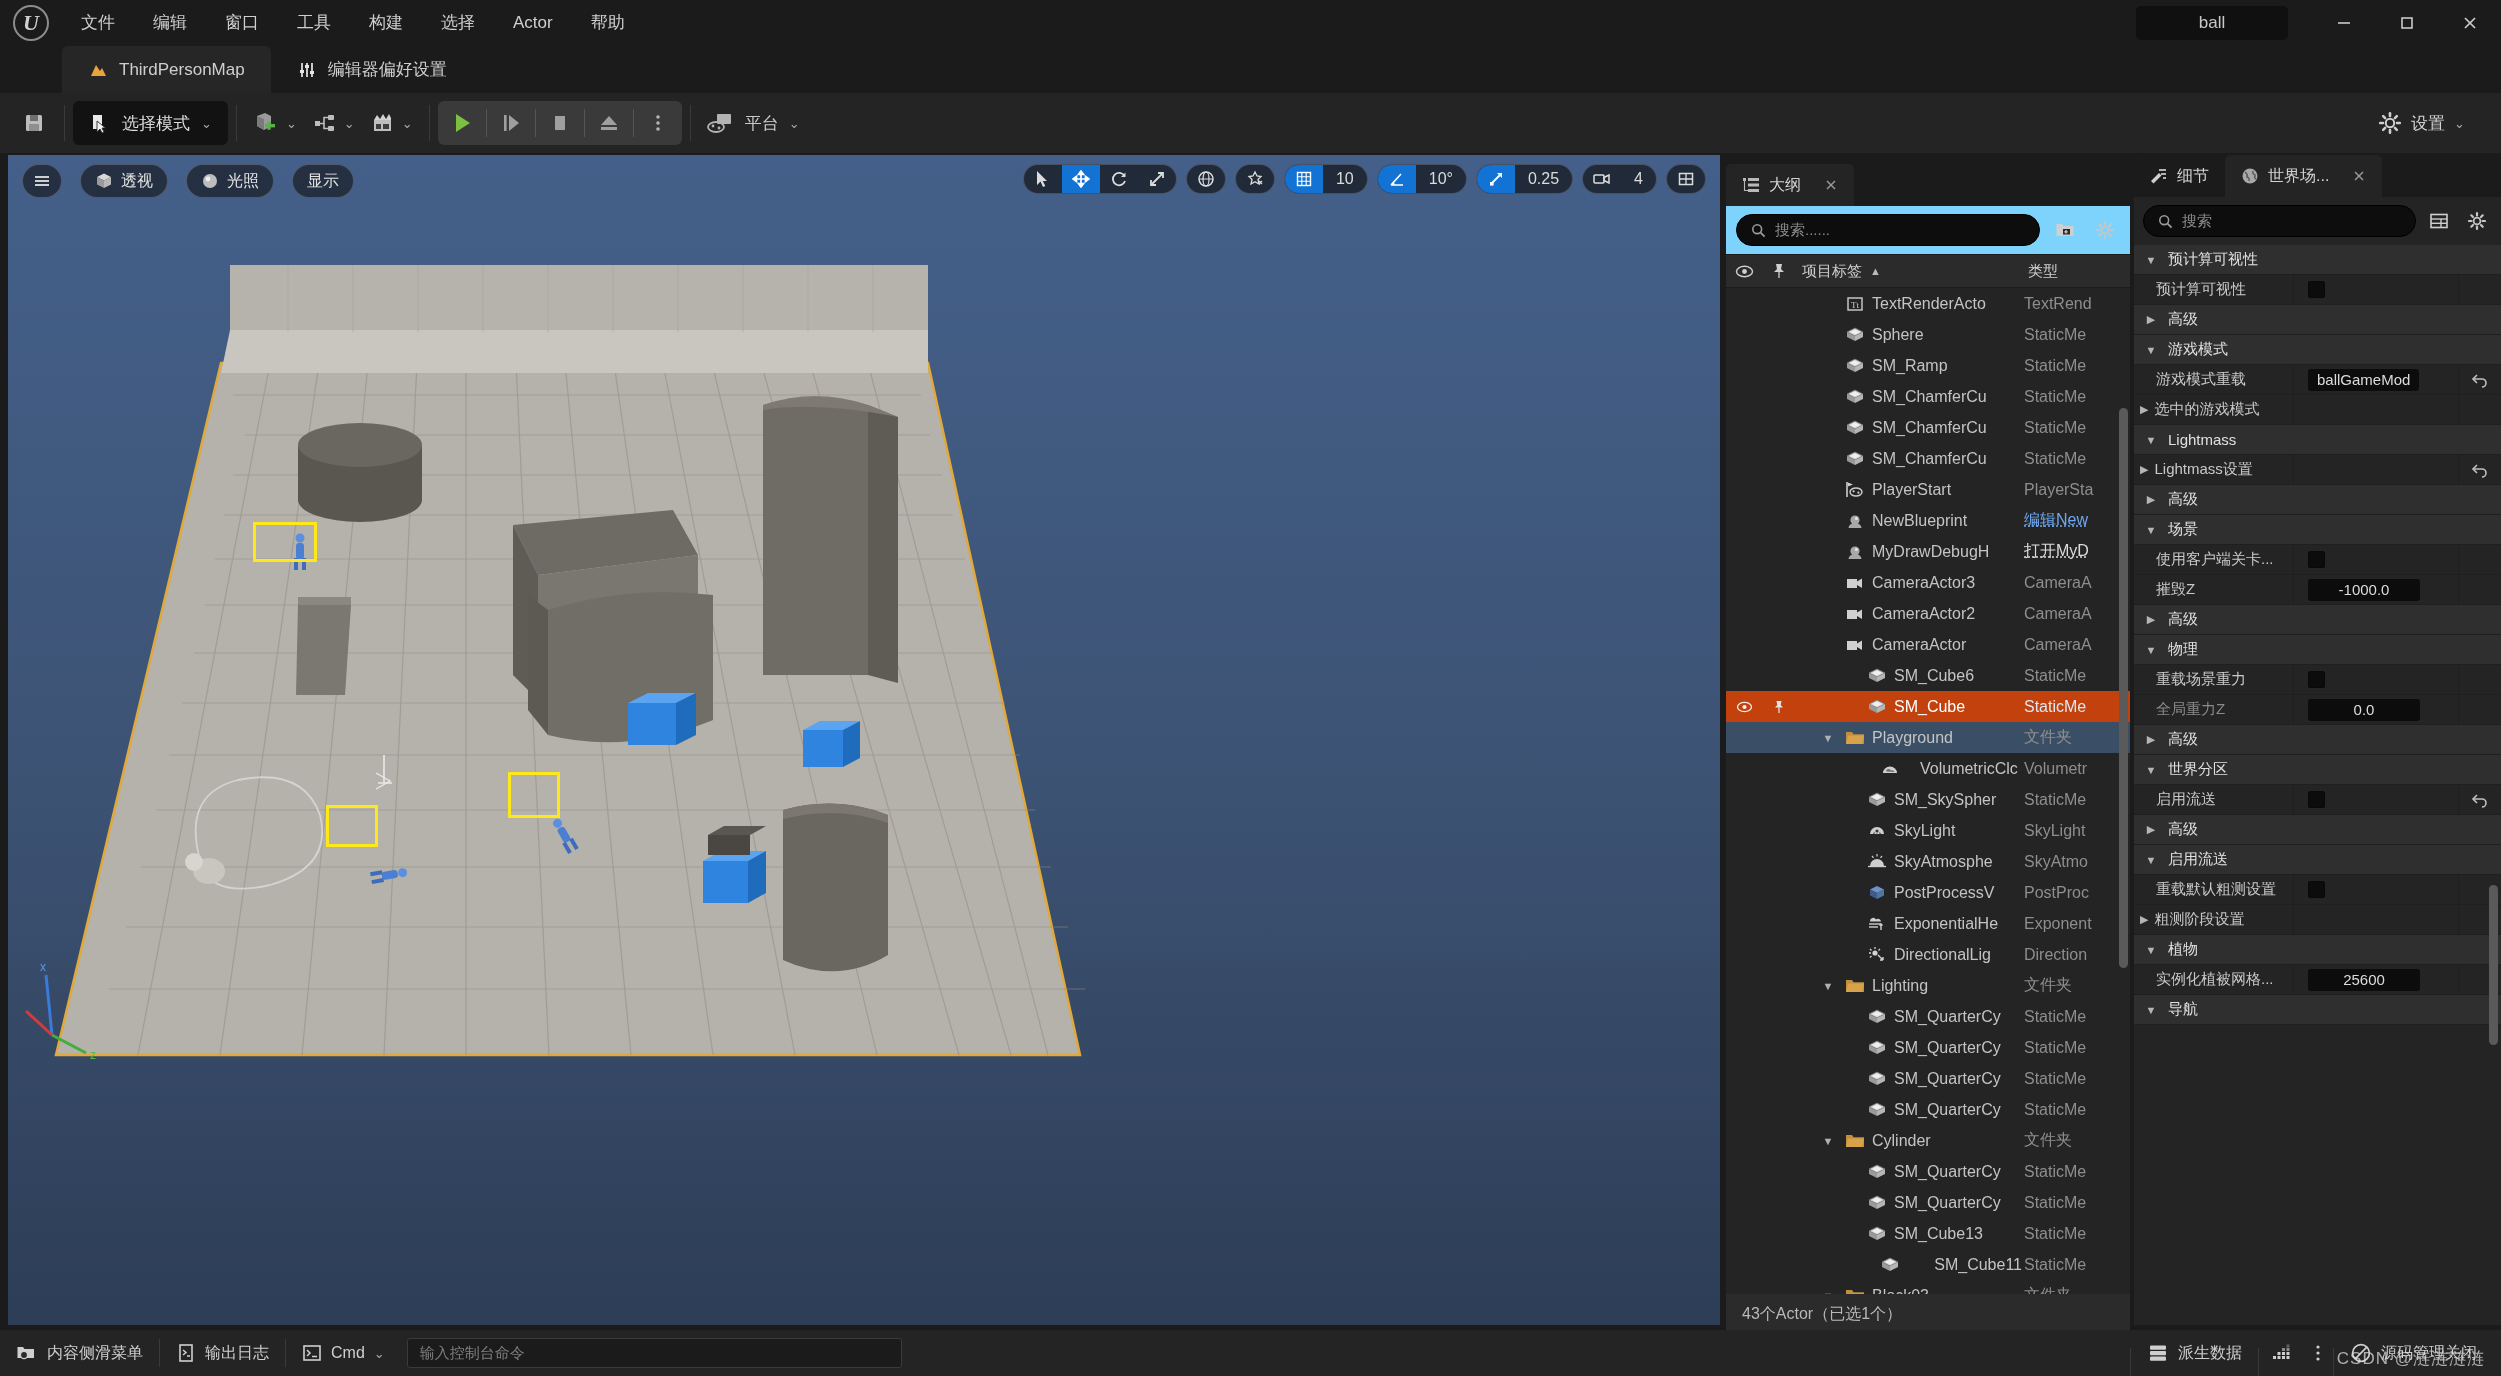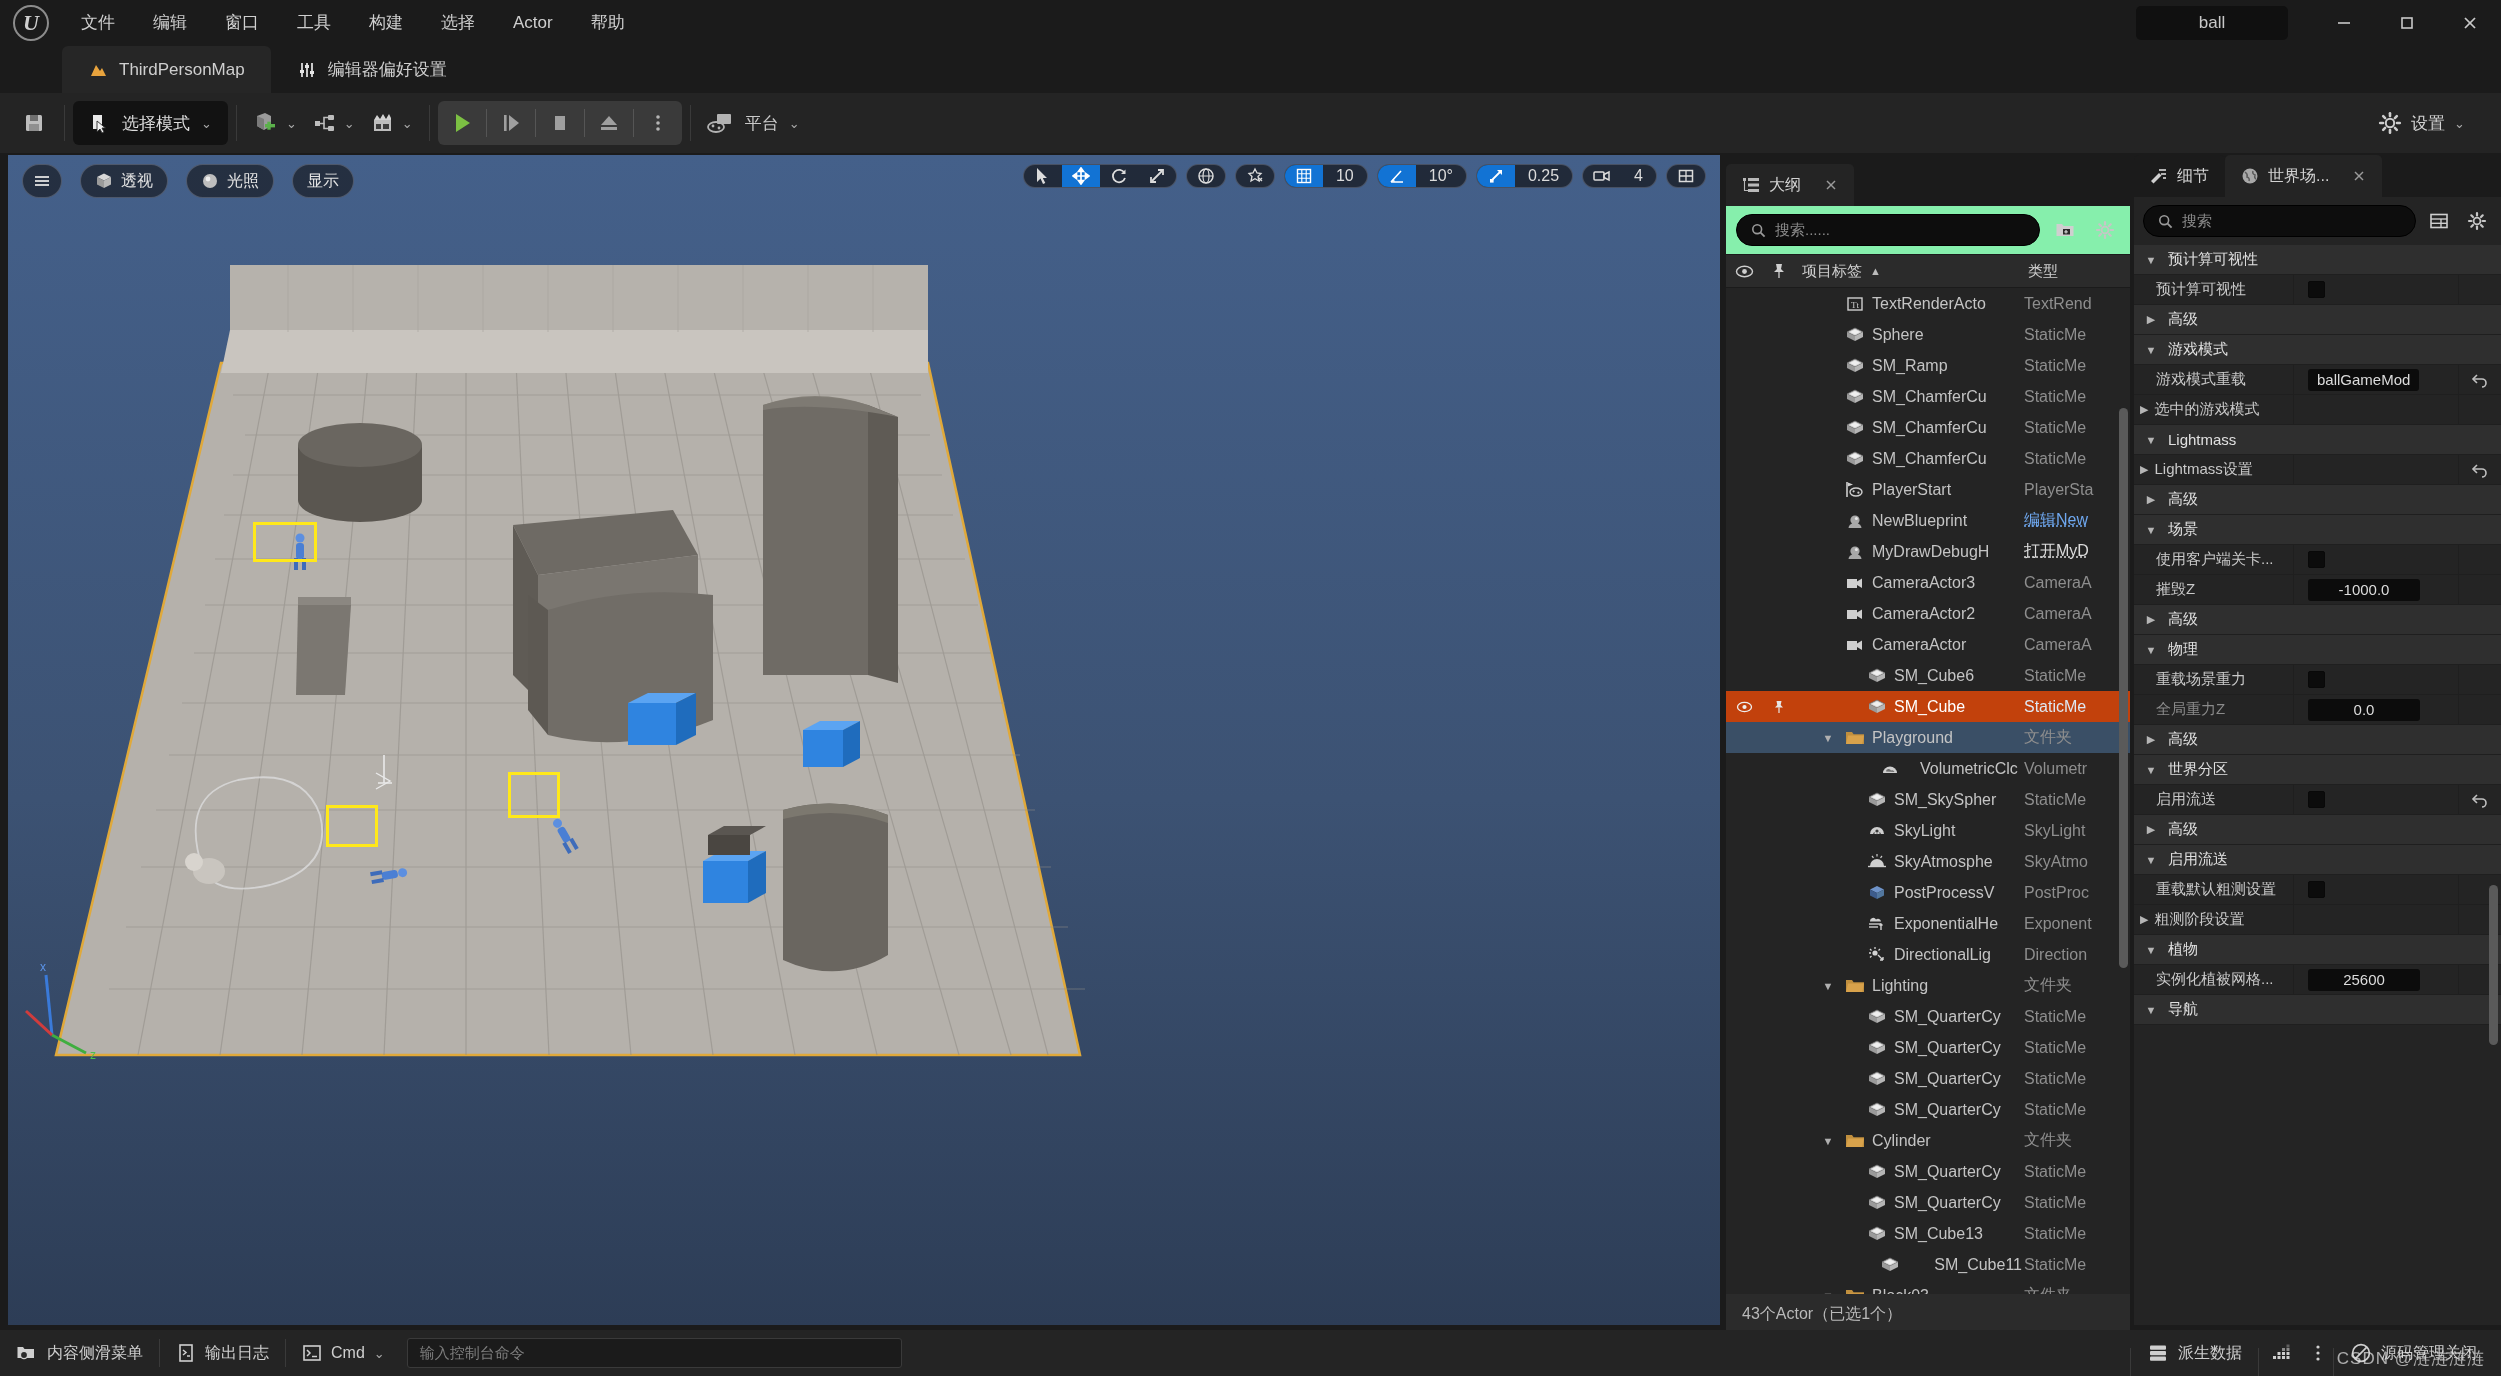--- a/index.html
+++ b/index.html
@@ -48,34 +48,34 @@
   .caret { font-size:13px; color:#aaa; }
 
   
   .viewport { position:absolute; left:8px; top:155px; width:1712px; height:1170px;
     background:linear-gradient(180deg,#3e5a80 0%,#3d5272 45%,#2f3f59 100%); overflow:hidden; }
   .vp-topleft { position:absolute; left:14px; top:9px; display:flex; gap:18px; align-items:center; z-index:6;}
   .vp-pill { height:34px; border-radius:17px; background:rgba(25,29,37,0.72); border:1px solid rgba(120,130,150,0.5);
      display:flex; align-items:center; gap:8px; padding:0 14px; font-size:16px; color:#e3e3e3; }
   .vp-pill.round { width:40px; padding:0; justify-content:center; }
   .vp-topright { position:absolute; right:14px; top:9px; display:flex; gap:9px; align-items:center; z-index:6;}
-  .vp-grp { height:24px; border-radius:18px; background:rgba(25,29,37,0.80); border:1px solid rgba(120,130,150,0.45);
+  .vp-grp { height:30px; border-radius:18px; background:rgba(25,29,37,0.80); border:1px solid rgba(120,130,150,0.45);
      display:flex; align-items:center; overflow:hidden;text-align:center; }
   .vp-grp .gi { width:38px; height:36px; display:flex; align-items:center; justify-content:center; color:#dcdcdc;}
   .vp-grp .gi.sel { background:#1273d4; color:#fff; }
   .vp-grp .gv { padding:0 13px; font-size:16px; color:#dcdcdc; height:36px; display:flex; align-items:center;}
   .sel-box { position:absolute; border:3px solid #ffe81a; z-index:5; }
 
   
   .outliner { position:absolute; left:1726px; top:164px; width:404px; height:1170px; background:#242424; }
   .panel-tabs { height:42px; display:flex; align-items:flex-end; background:#1b1b1b;}
   .panel-tab { height:42px; display:flex; align-items:center; gap:9px; padding:0 16px; font-size:16px;
     color:#d2d2d2; background:#242424; border-top-left-radius:5px; border-top-right-radius:5px;}
   .panel-tab .x { margin-left:14px; color:#9a9a9a; font-size:16px; }
-  .srchrow { height:48px; display:flex; align-items:center; gap:10px; padding:0 10px; background:#86efac;}
+  .srchrow { height:48px; display:flex; align-items:center; gap:10px; padding:0 10px; background:#7dd3fc;}
   .srchbox { flex:1; height:32px; background:#0d0d0d; border-radius:16px; display:flex; align-items:center;
     gap:9px; padding:0 14px; font-size:15px; color:#8a8a8a; border:1px solid #000;}
   .icobtn { width:30px; height:30px; display:flex; align-items:center; justify-content:center; color:#c6c6c6;}
   .ol-head { height:34px; background:#2b2b2b; display:flex; align-items:center; font-size:15px; color:#cfcfcf;
      border-top:1px solid #1b1b1b; border-bottom:1px solid #1b1b1b;}
   .ol-head .c-eye { width:36px; text-align:center; }
   .ol-head .c-pin { width:34px; text-align:center; }
   .ol-head .c-lbl { flex:1; display:flex; align-items:center; gap:8px; padding-left:6px;}
   .ol-head .c-typ { width:108px; padding-left:6px; }
   .ol-list { height:calc(1170px - 42px - 48px - 34px - 40px); overflow:hidden; position:relative;}

